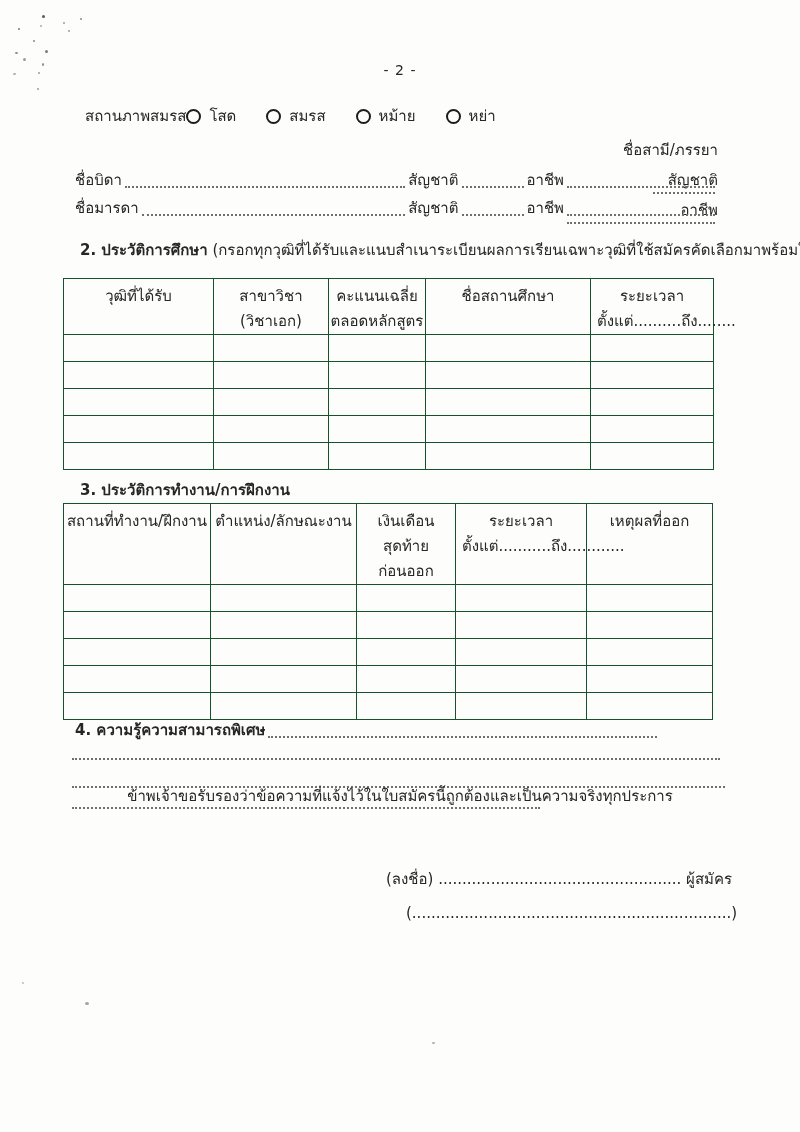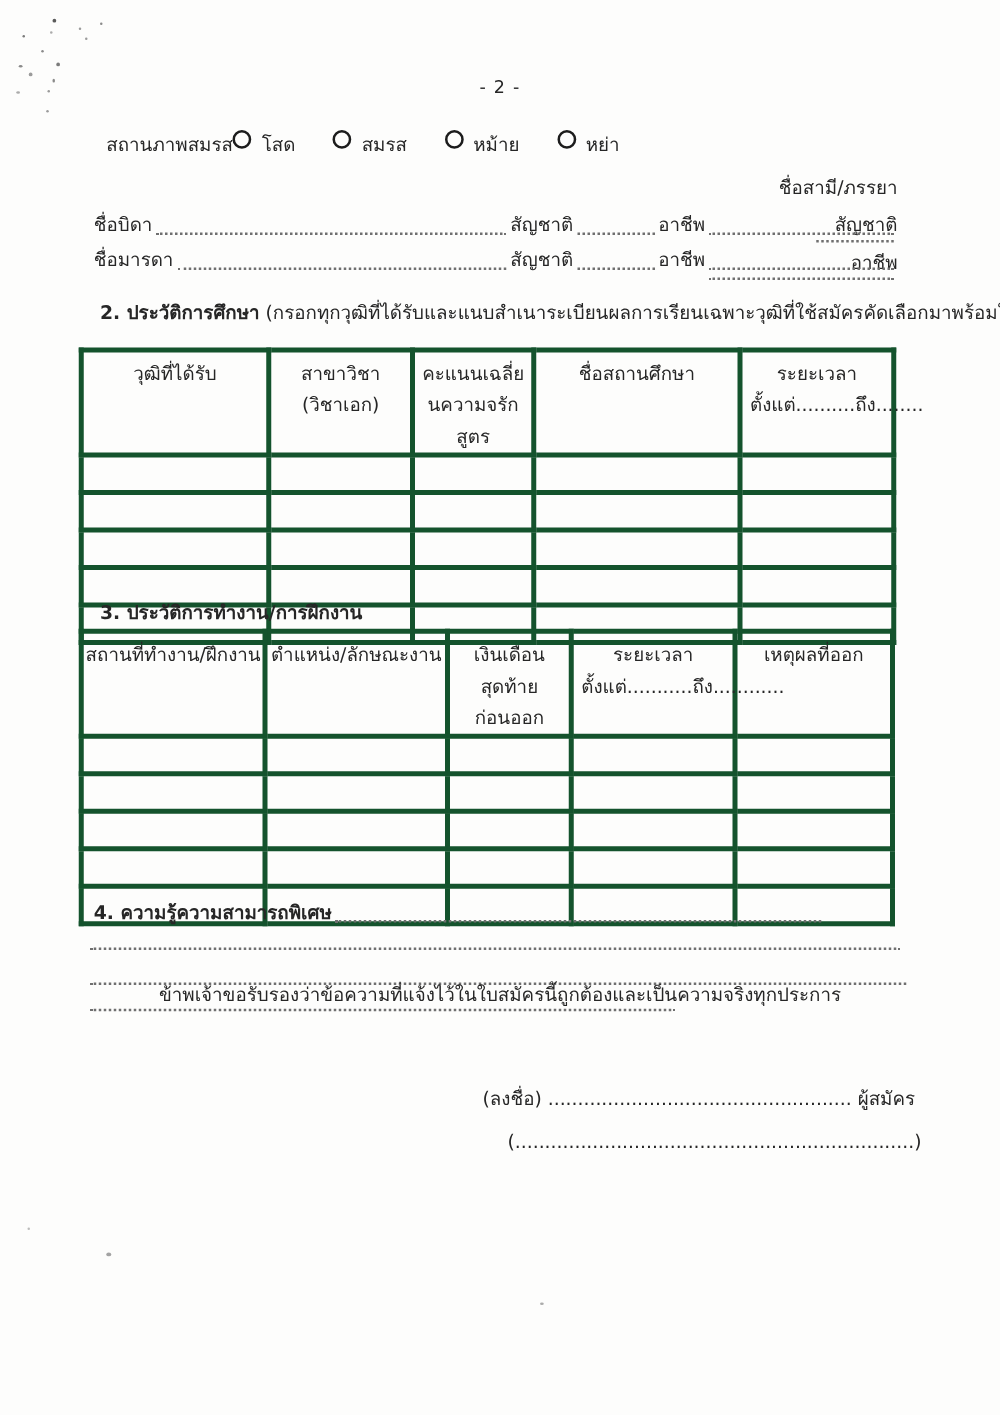--- a/index.html
+++ b/index.html
@@ -10,42 +10,42 @@
     margin:0 auto;
     background:#fdfdfc;
     font-family:"DejaVu Sans","Liberation Sans",sans-serif;
     color:#262626;
     overflow:hidden;
   }
   .pageno{position:absolute;top:62px;left:0;right:0;text-align:center;font-size:14px;letter-spacing:1px;}
   
   .marital{position:absolute;top:104px;left:63px;width:650px;display:flex;align-items:center;font-size:15px;}
   .marital .mlabel{padding-left:22px;}
-  .m-opt{display:flex;margin-right:30px;}
+  .m-opt{display:flex;align-items:center;margin-right:30px;}
   .m-opt .circle{width:11px;height:11px;border:2px solid #1c1c1c;border-radius:50%;margin-right:8px;background:#fdfdfc;}
   
   .family{position:absolute;left:63px;width:655px;}
   .f1{top:138px;flex-direction:column;}.f2{top:166px;text-align:right;}.f3{top:194px;}
   .fam-row{position:absolute;left:0;right:0;display:flex;align-items:flex-end;height:26px;font-size:15px;}
   .fam-row .flabel{padding-left:12px;white-space:nowrap;}
   .lead{border-bottom:2px dotted #6f6f6f;height:2px;margin:0 3px 4px 3px;}
   .d1{flex:1;}
   .d2{width:62px;}
   .d3{width:148px;}
   .sublabel{white-space:nowrap;}
   
   .sec-head{position:absolute;left:63px;font-size:15px;white-space:nowrap;}
   .sec-head .t{font-weight:bold;}
   .h2pos{top:238px;padding-left:17px;}
   .h3pos{top:478px;padding-left:17px;}
   
   table.grid{position:absolute;left:63px;border-collapse:collapse;table-layout:fixed;width:650px;background:transparent;}
   .tbl1{top:278px;}
   .tbl2{top:503px;}
-  table.grid th,table.grid td{border:4px solid #14532d;font-weight:normal;padding:0;}
+  table.grid th,table.grid td{border:1px solid #14532d;font-weight:normal;padding:0;}
   table.grid th{vertical-align:top;padding-top:5px;font-size:15px;line-height:25px;text-align:center;}
   .tbl1 th{height:48px;}
   .tbl2 th{height:50px;}
   table.grid td{height:26px;}
   th .l2{display:block;}
   th.left-h{text-align:left;padding-left:9px;}
   th .l2.left{ text-align:left;padding-left:6px;}
   
   .sec4-row{position:absolute;top:716px;left:63px;width:597px;display:flex;align-items:flex-end;height:26px;font-size:15px;}
   .sec4-row .t{font-weight:bold;padding-left:12px;white-space:nowrap;}
@@ -154,21 +154,21 @@
         <tr>
       <th>
         <span>วุฒิที่ได้รับ</span>
       </th>
       <th>
         <span>สาขาวิชา</span>
         <span class="l2">(วิชาเอก)</span>
       </th>
       <th class="left-h">
         <span>คะแนนเฉลี่ย</span>
-        <span class="l2">นความจรักสูตร</span>
+        <span class="l2">ตลอดหลักสูตร</span>
       </th>
       <th>
         <span>ชื่อสถานศึกษา</span>
       </th>
       <th>
         <span>ระยะเวลา</span>
         <span class="l2 left">ตั้งแต่..........ถึง........</span>
       </th>
     </tr>
     <tr>

